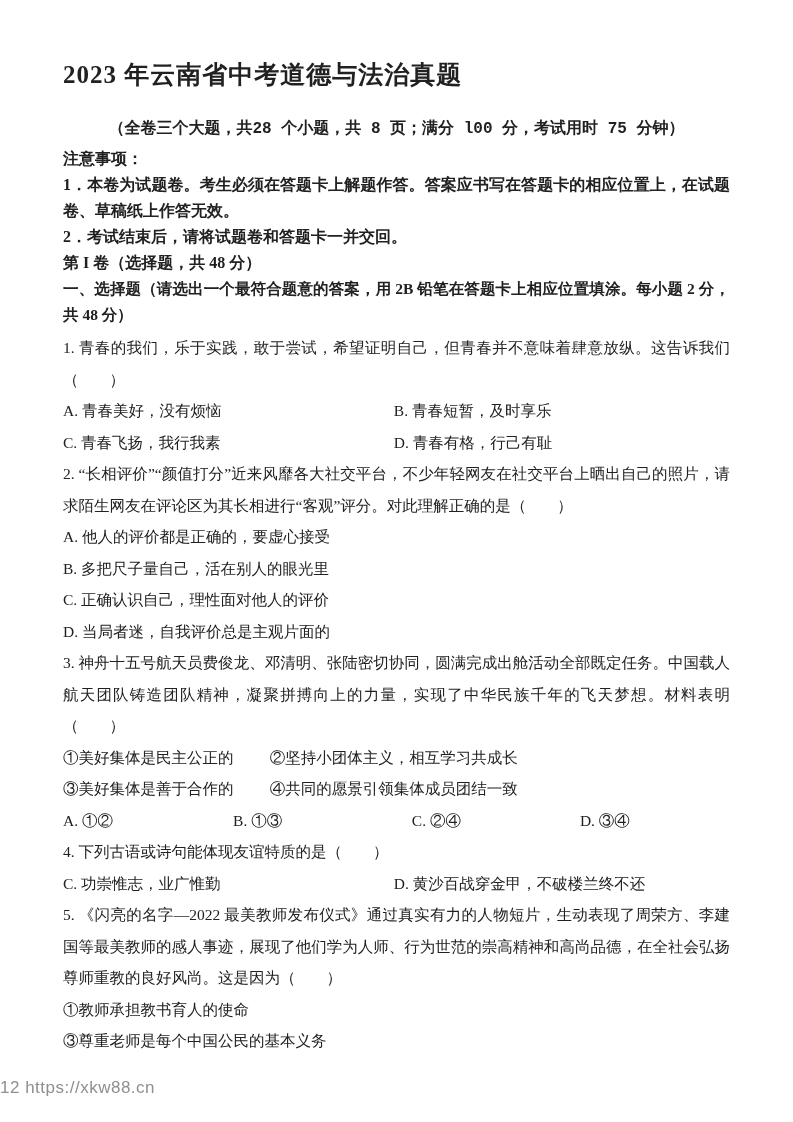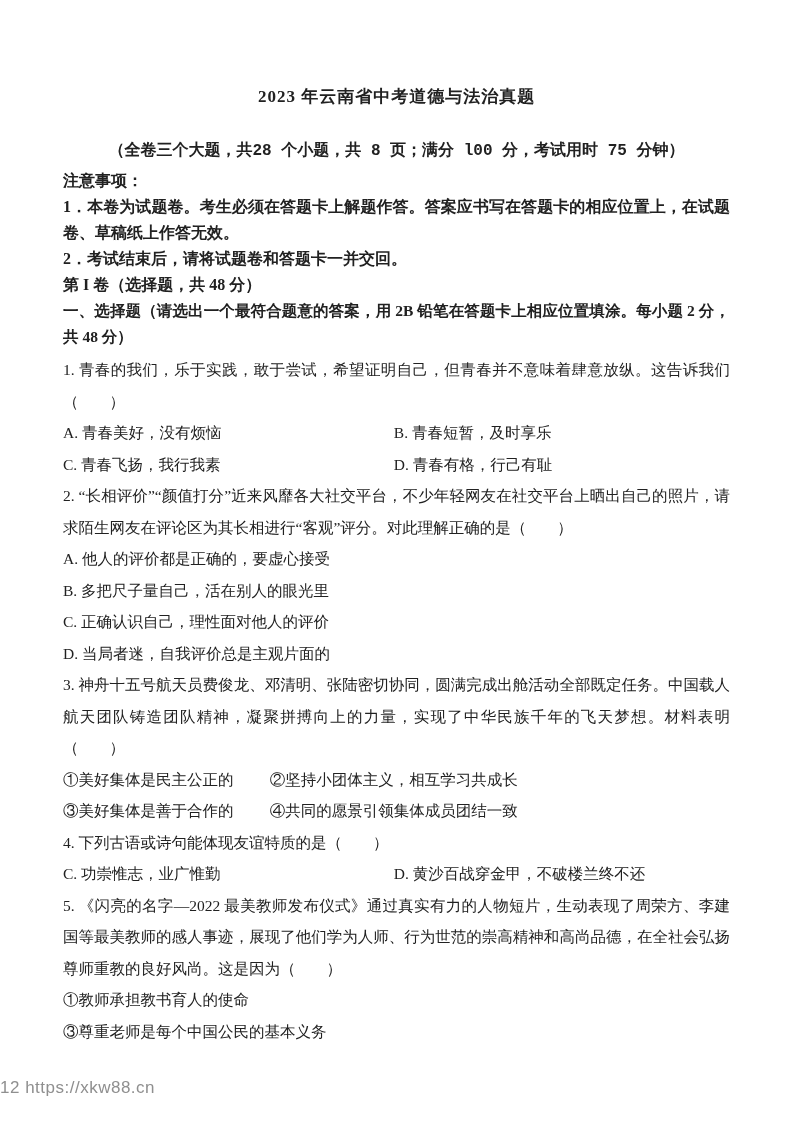--- a/index.html
+++ b/index.html
@@ -11,24 +11,23 @@
   .page {
     position: relative;
     width: 793px;
     height: 1122px;
     margin: 0 auto;
     background: #ffffff;
     padding: 0 63px;
     overflow: hidden;
   }
   .doc-title {
-    padding-top: 82px;
-    text-align: center;
+    padding-top: 60px;
     font-weight: bold;
-    font-size: 17px;
+    font-size: 25px;
     line-height: 30px;
     letter-spacing: 1px;
   }
   .doc-subtitle {
     margin-top: 27px;
     text-align: center;
     font-weight: bold;
     font-size: 16px;
     line-height: 24px;
     font-family: Liberation Mono, monospace;
@@ -126,20 +125,26 @@
     <div>
       <p class="stem">3. 神舟十五号航天员费俊龙、邓清明、张陆密切协同，圆满完成出舱活动全部既定任务。中国载人航天团队铸造团队精神，凝聚拼搏向上的力量，实现了中华民族千年的飞天梦想。材料表明（　　）</p>
       <div class="grid-sub">
         <span>①美好集体是民主公正的</span>
         <span>②坚持小团体主义，相互学习共成长</span>
       </div>
       <div class="grid-sub">
         <span>③美好集体是善于合作的</span>
         <span>④共同的愿景引领集体成员团结一致</span>
       </div>
+      <div class="grid-4">
+        <span>A. ①②</span>
+        <span>B. ①③</span>
+        <span>C. ②④</span>
+        <span>D. ③④</span>
+      </div>
     </div>
 
     <div>
       <p class="stem">4. 下列古语或诗句能体现友谊特质的是（　　）</p>
       <div class="grid-2">
         <span>C. 功崇惟志，业广惟勤</span>
         <span>D. 黄沙百战穿金甲，不破楼兰终不还</span>
       </div>
     </div>
 

